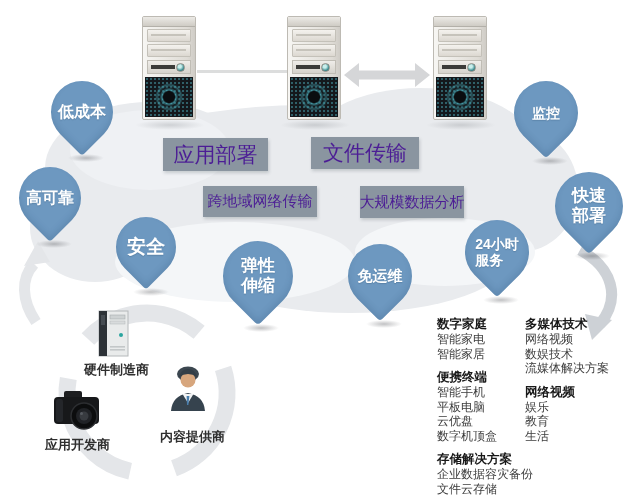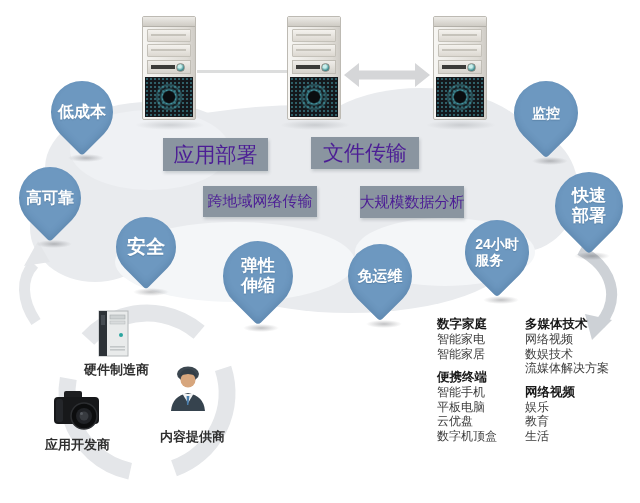--- a/index.html
+++ b/index.html
@@ -236,20 +236,25 @@
       <div class="litem">智能家电</div>
       <div class="litem">智能家居</div>
     </div>
     <div class="lgroup">
       <div class="lhead">便携终端</div>
       <div class="litem">智能手机</div>
       <div class="litem">平板电脑</div>
       <div class="litem">云优盘</div>
       <div class="litem">数字机顶盒</div>
     </div>
+    <div class="lgroup">
+      <div class="lhead">存储解决方案</div>
+      <div class="litem">企业数据容灾备份</div>
+      <div class="litem">文件云存储</div>
+    </div>
   </div>
 
   <div class="lcol" style="left:525px">
     <div class="lgroup">
       <div class="lhead">多媒体技术</div>
       <div class="litem">网络视频</div>
       <div class="litem">数娱技术</div>
       <div class="litem">流媒体解决方案</div>
     </div>
     <div class="lgroup">

